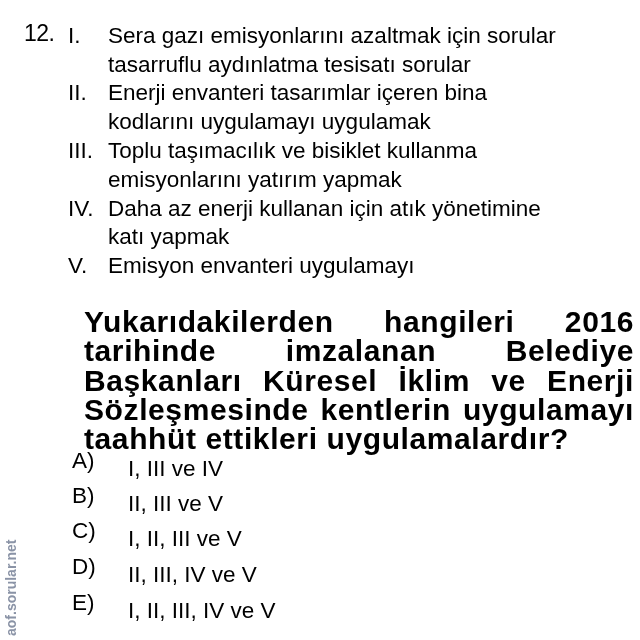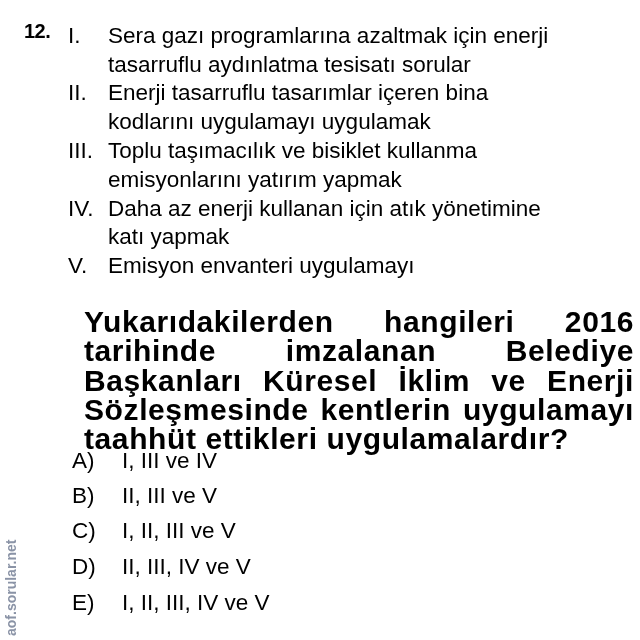--- a/index.html
+++ b/index.html
@@ -1,48 +1,48 @@
 <!DOCTYPE html>
 <html><head>
 <meta charset="utf-8">
 <style>
   html, body { margin: 0; padding: 0; background: #ffffff; }
   body { width: 640px; height: 640px; position: relative; overflow: hidden;
          font-family: "Liberation Sans", sans-serif; color: #000; }
-  .qnum { position: absolute; left: 24px; top: 20px; font-size: 20px; font-weight: bold; letter-spacing: -0.5px; }
+  .qnum { position: absolute; left: 24px; top: 20px; font-size: 23px; font-weight: normal; letter-spacing: -0.5px; }
   .stmt { position: absolute; left: 0; width: 640px; font-size: 22.5px; line-height: 29px; }
   .stmt .num { position: absolute; left: 68px; }
   .stmt .txt { position: absolute; left: 108px; white-space: nowrap; }
   .question { position: absolute; left: 68px; top: 307px; width: 550px; font-size: 30px; font-weight: bold;
               line-height: 29.3px; text-align: justify; text-align-last: left; letter-spacing: 0.6px; margin-left: 16px; }
   .opt { position: absolute; left: 0; width: 640px; font-size: 22.5px; line-height: 30px; }
   .opt .letter { position: absolute; left: 72px; }
-  .opt .val { position: absolute; left: 122px; white-space: nowrap; }
+  .opt .val { position: absolute; left: 128px; white-space: nowrap; margin-top: 8px; }
   .wm-side { position: absolute; left: 3px; top: 636px; transform: rotate(-90deg); transform-origin: 0 0;
              font-size: 14px; font-weight: bold; color: #8a93a6; white-space: nowrap; }
   .wm-mid { position: absolute; left: 365px; top: 413px; transform: rotate(8deg); transform-origin: 0 0;
             font-size: 17px; font-weight: bold; color: #e6d6e8; white-space: nowrap; z-index: -1; }
 </style>
 </head>
 <body>
 
 <div class="wm-mid">aof.sorular.net</div>
 
 <div class="qnum">12.</div>
 
 <div class="stmt" style="top:21px">
   <span class="num">I.</span>
-  <span class="txt">Sera gazı programlarına azaltmak için enerji</span>
+  <span class="txt">Sera gazı emisyonlarını azaltmak için sorular</span>
 </div>
 <div class="stmt" style="top:50px">
   <span class="txt">tasarruflu aydınlatma tesisatı sorular</span>
 </div>
 <div class="stmt" style="top:78px">
   <span class="num">II.</span>
-  <span class="txt">Enerji tasarruflu tasarımlar içeren bina</span>
+  <span class="txt">Enerji envanteri tasarımlar içeren bina</span>
 </div>
 <div class="stmt" style="top:107px">
   <span class="txt">kodlarını uygulamayı uygulamak</span>
 </div>
 <div class="stmt" style="top:136px">
   <span class="num">III.</span>
   <span class="txt">Toplu taşımacılık ve bisiklet kullanma</span>
 </div>
 <div class="stmt" style="top:165px">
   <span class="txt">emisyonlarını yatırım yapmak</span>

